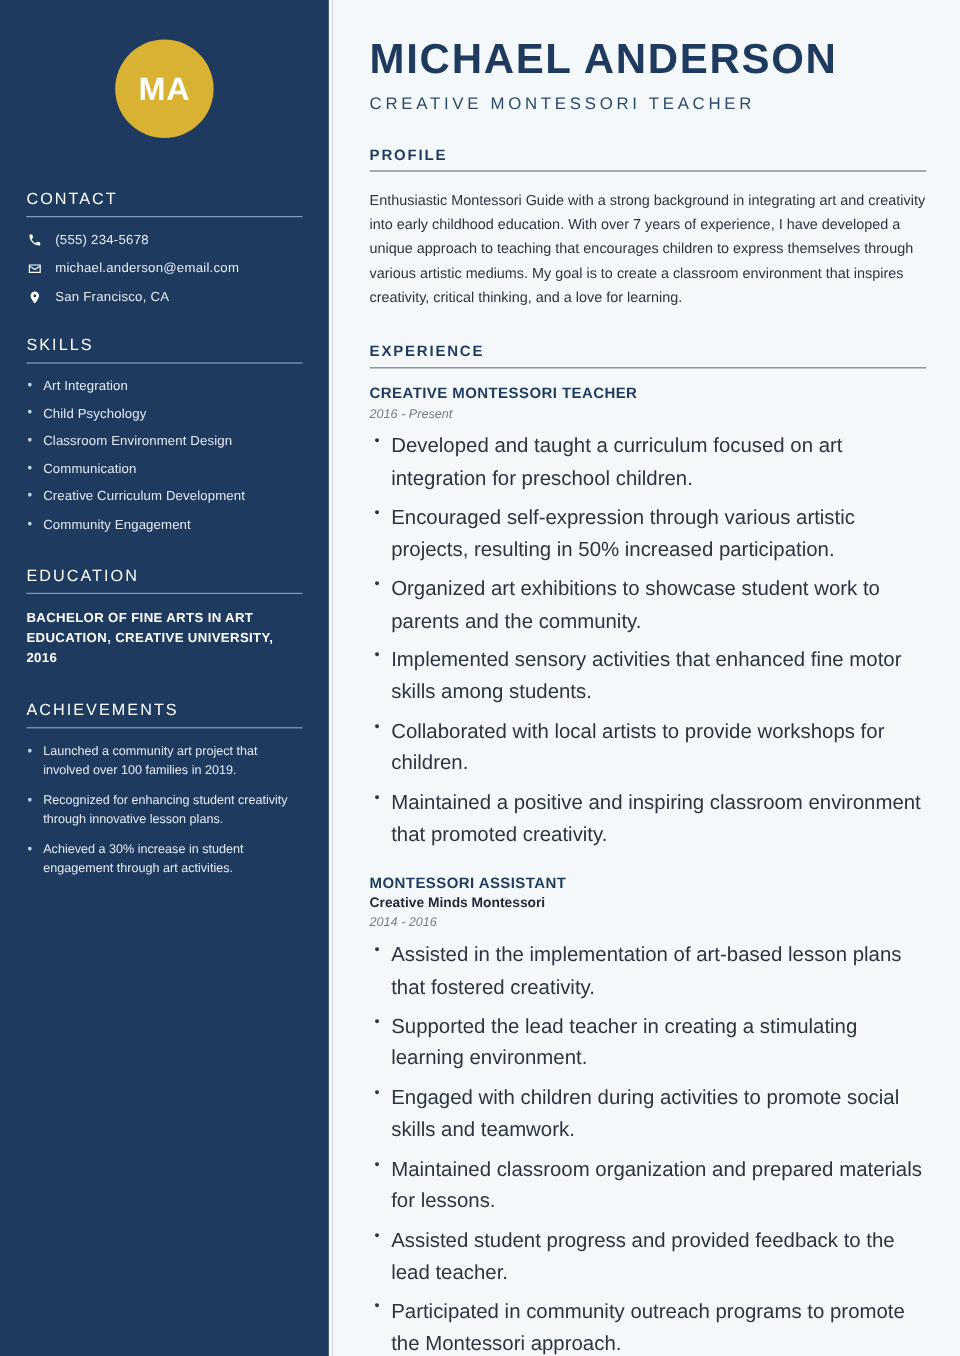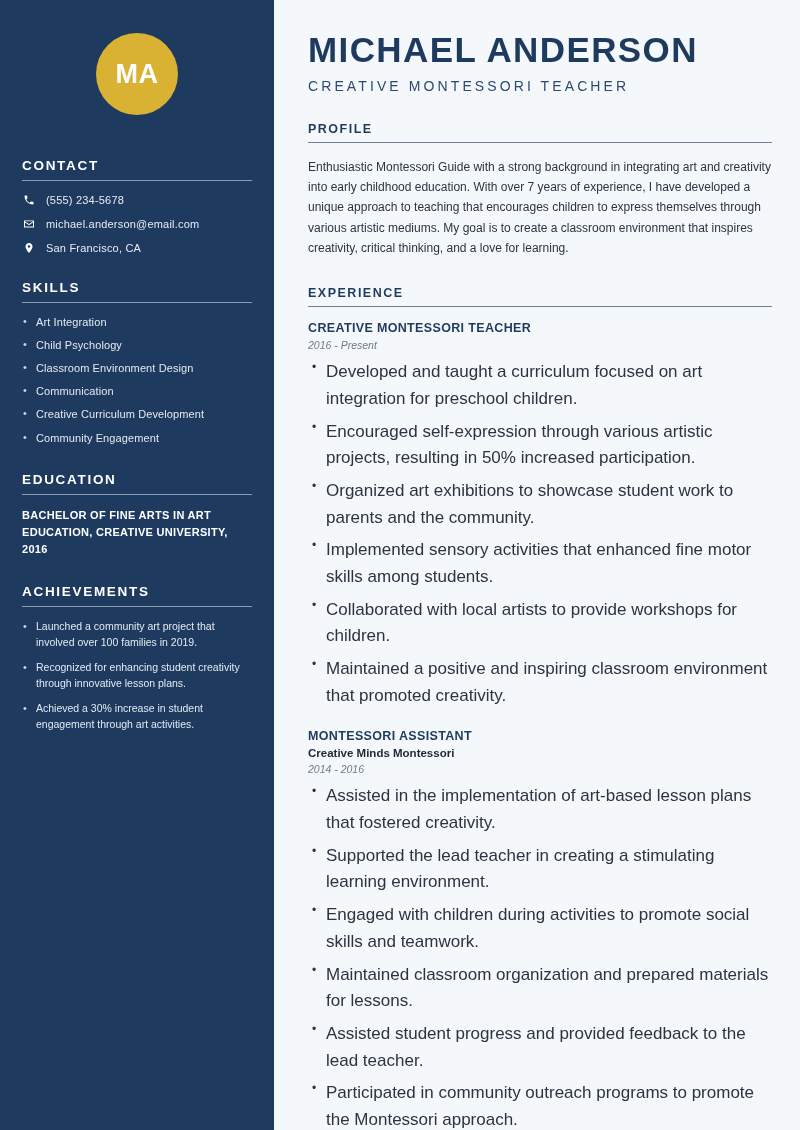--- a/index.html
+++ b/index.html
@@ -32,21 +32,21 @@
   .avatar {
     width:82px; height:82px; border-radius:50%;
     background:#D9B234;
     display:flex; align-items:center; justify-content:center;
     color:#FFFFFF;
     font-size:27px; font-weight:bold; letter-spacing:0.5px;
   }
 
   .side-section { margin-bottom:26px; }
   .side-title {
-    font-size:13.5px; font-weight:bold; letter-spacing:1.7px;
+    font-size:13.5px; font-weight:normal; letter-spacing:1.7px;
     color:#FFFFFF; text-transform:uppercase;
     padding-bottom:7px;
   }
   .side-rule {
     height:1px; background:#9BB0C7; opacity:.85;
     margin-bottom:12px;
   }
 
   .contact-row {
     display:flex; align-items:flex-end; gap:11px;

